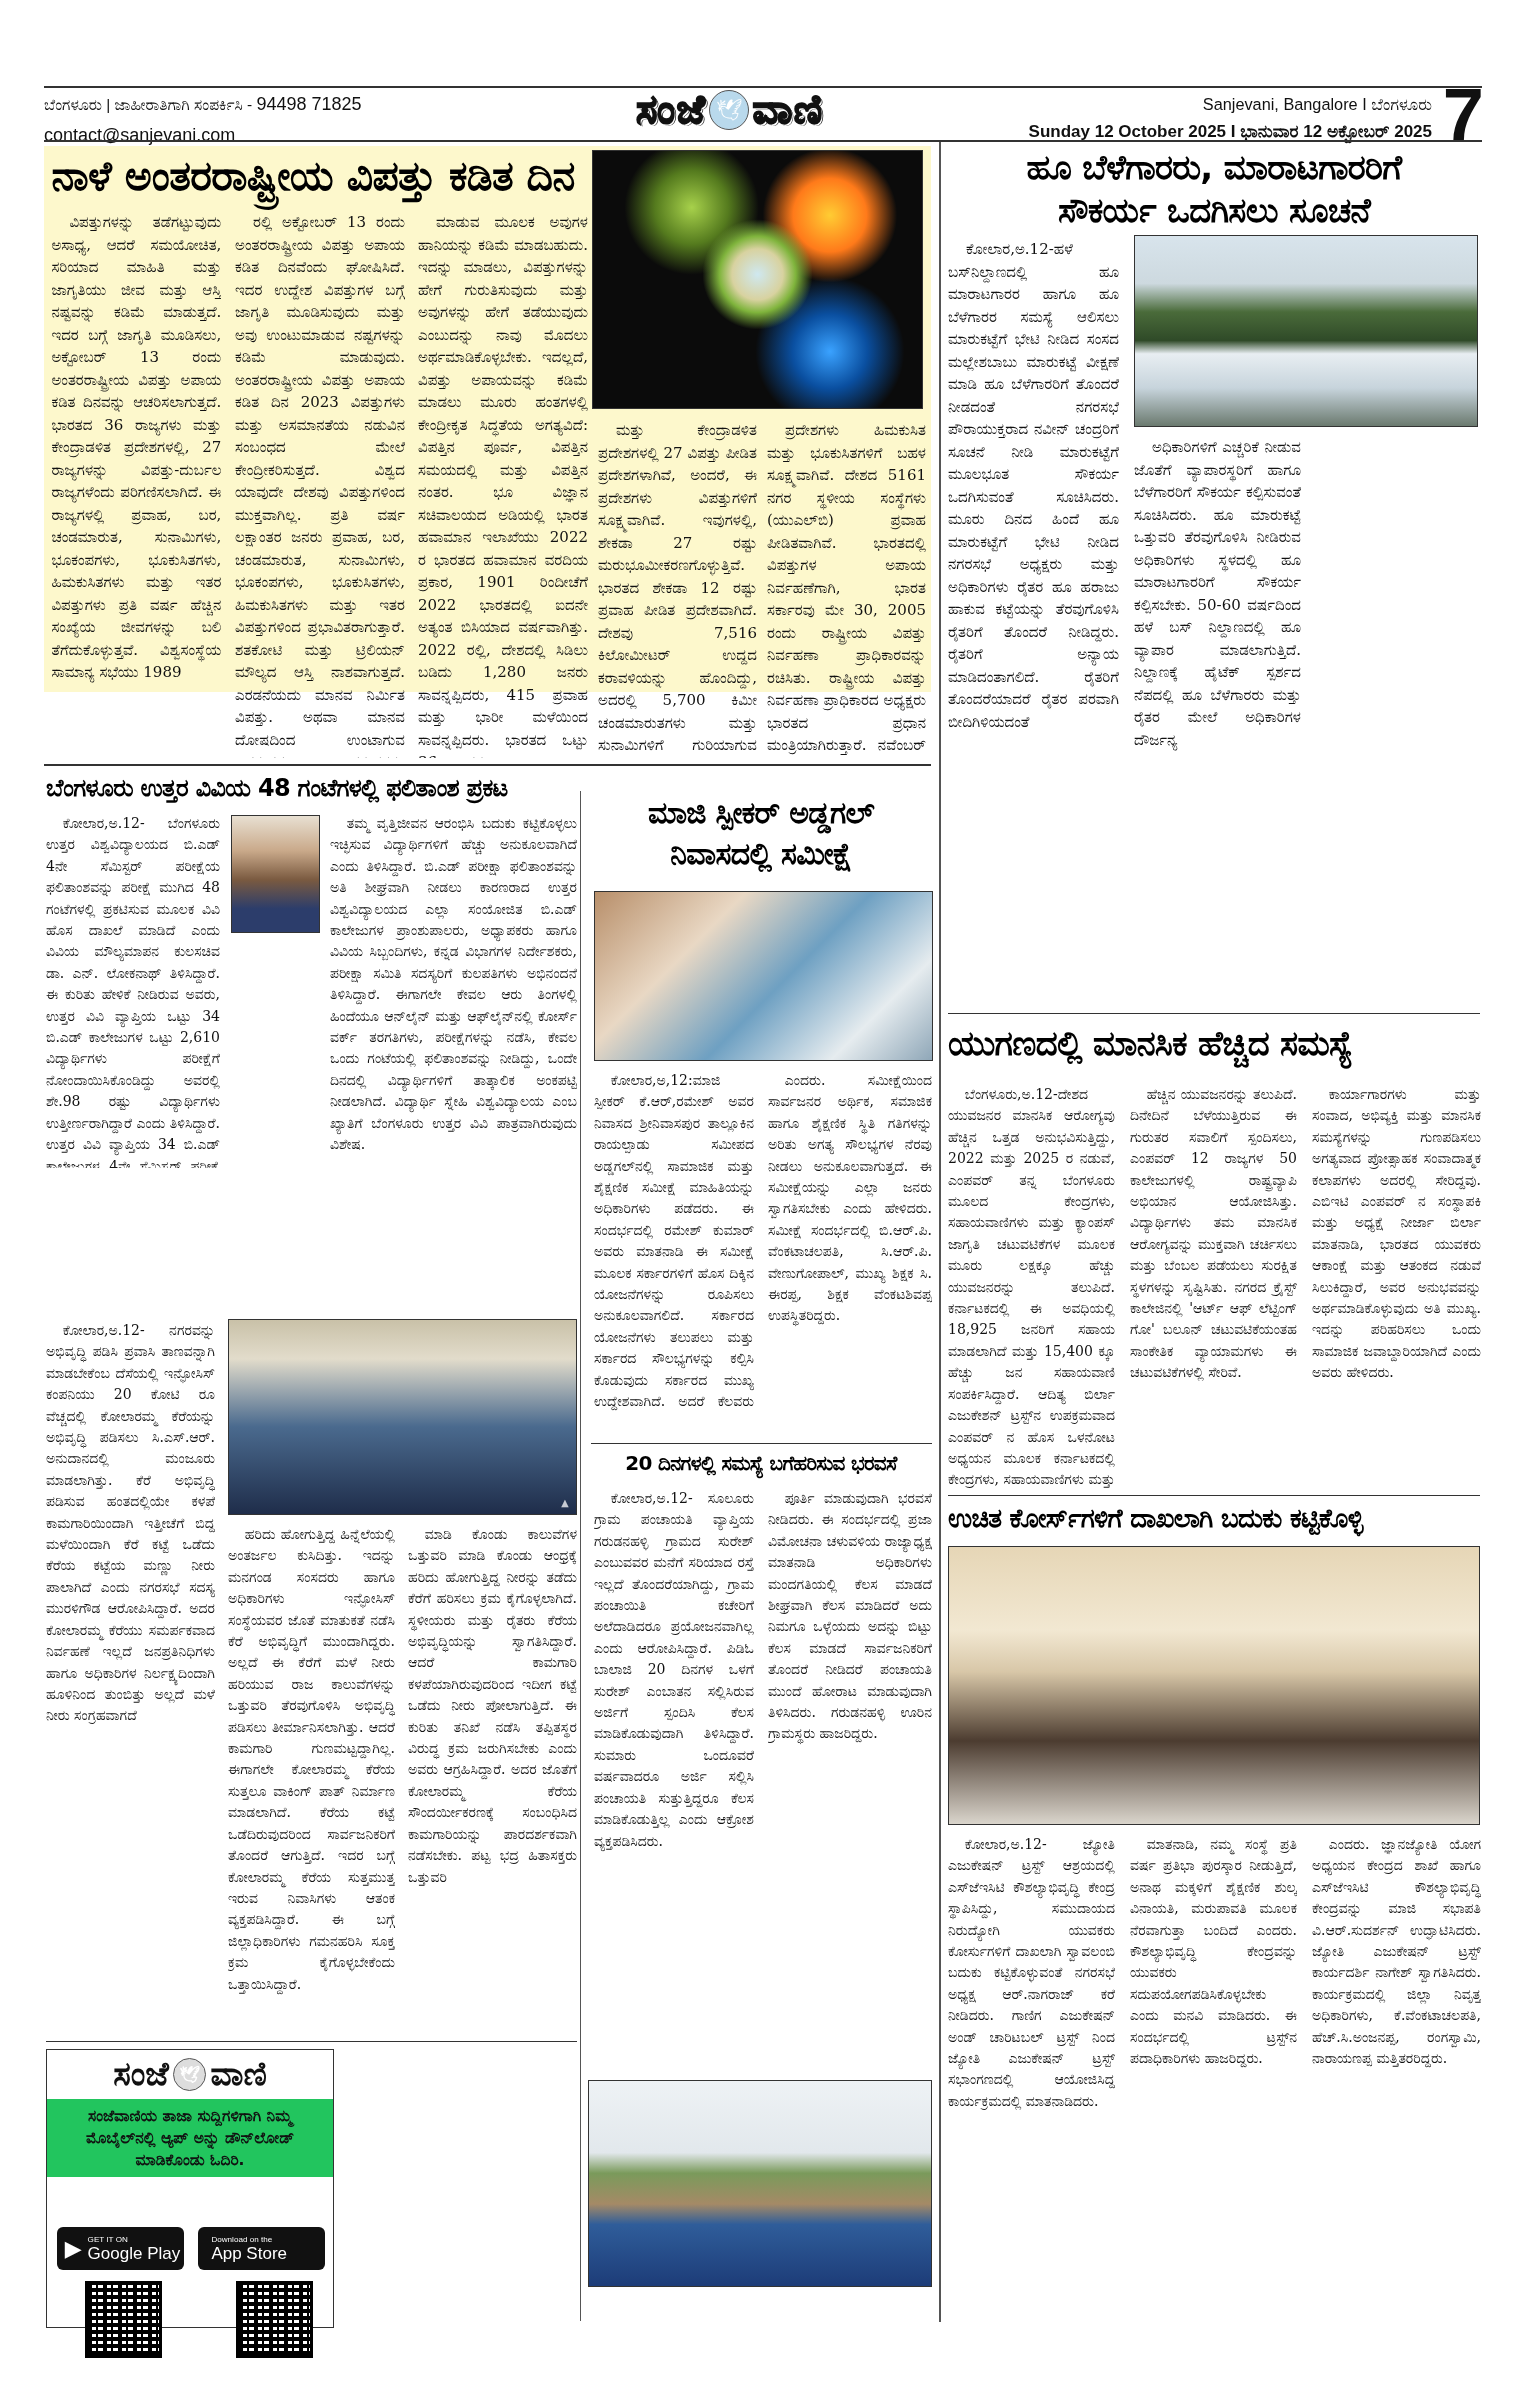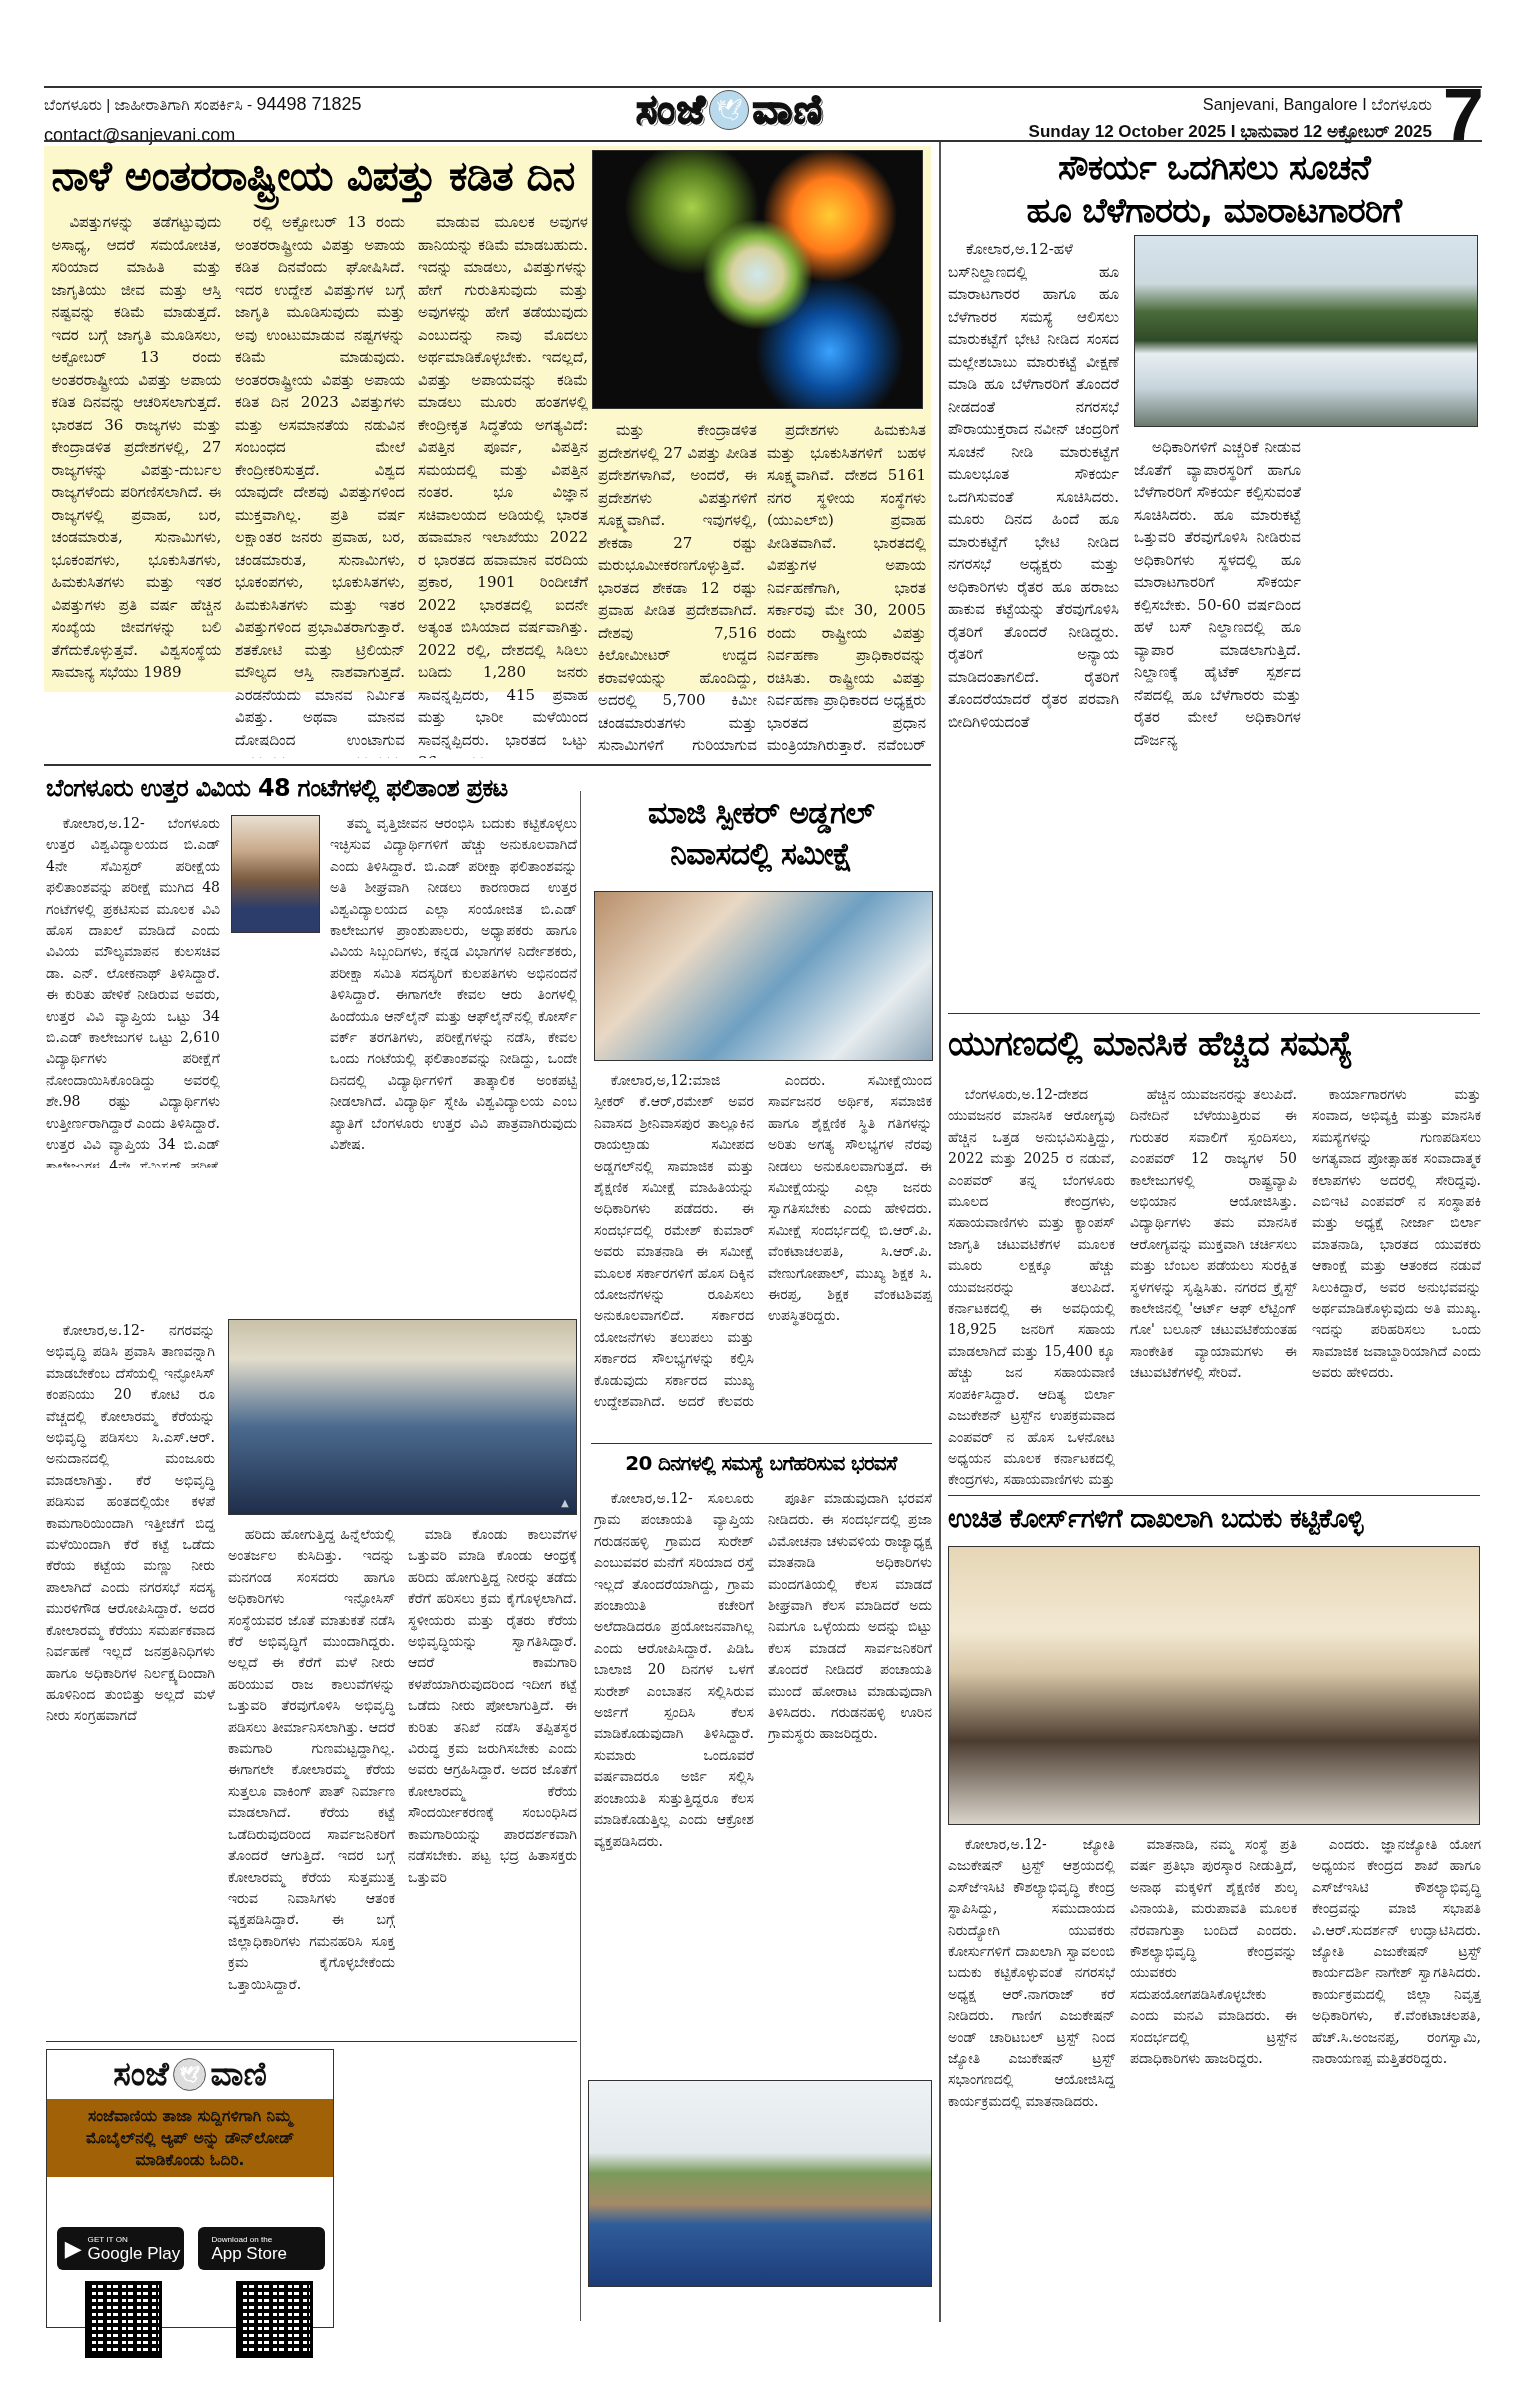--- a/index.html
+++ b/index.html
@@ -28,21 +28,21 @@
 .img-river{background:linear-gradient(180deg,#d8e4ec 0,#cdd9df 25%,#4a6b3a 40%,#2f4a28 55%,#e8eef2 62%,#c7d4dc 80%,#6b7a6f 100%)}
 .img-man{background:linear-gradient(180deg,#c9c1a8 0,#e2dccb 20%,#4a6a8e 55%,#1f2d4a 100%)}
 .img-meet{background:linear-gradient(135deg,#b88f6a 0,#e9d8c4 30%,#6ea0c2 55%,#e6ecef 80%,#8fa7b8 100%)}
 .img-lake{background:linear-gradient(180deg,#eef2f5 0,#e2e8ec 35%,#7a9a5b 45%,#a58a66 60%,#2f5d9a 70%,#1d3c78 100%)}
 .img-event{background:linear-gradient(180deg,#e6d6b6 0,#f2e8d2 30%,#d8c7a8 45%,#4c3c30 70%,#dad5cc 100%)}
 .imgtag{position:absolute;bottom:6px;right:7.4px;font-family:"DejaVu Sans",sans-serif;font-size:9.6px;color:rgba(255,255,255,.75)}
 
 .ad{left:46px;top:2049px;width:288px;height:279px;border:1.5px solid #333;background:#fff}
 .ad .adlogo{text-align:center;padding-top:4.4px;font-family:"DejaVu Sans",sans-serif;font-weight:bold;font-size:33px;display:flex;justify-content:center;align-items:center;gap:4.4px}
 .ad .adlogo .dove{width:33px;height:33px;font-size:16.3px;background:#ddd}
-.ad .adtxt{background:#a16207;margin-top:4.4px;padding:6px 8px;font-family:"DejaVu Sans",sans-serif;font-weight:bold;font-size:15.5px;line-height:22px;text-align:center}
+.ad .adtxt{background:#22c55e;margin-top:4.4px;padding:6px 8px;font-family:"DejaVu Sans",sans-serif;font-weight:bold;font-size:15.5px;line-height:22px;text-align:center}
 .storebtn{position:absolute;top:177px;width:127px;height:43px;background:#111;border-radius:6px;color:#fff;font-family:"Liberation Sans",sans-serif;display:flex;align-items:center;padding-left:7.4px;gap:6px}
 .storebtn .ico{font-size:22px;line-height:22px}
 .storebtn .s1{font-size:8.1px;line-height:9px}
 .storebtn .s2{font-size:17px;line-height:19px}
 .qr{position:absolute;top:231px;width:77px;height:77px;background:
  repeating-linear-gradient(90deg,#000 0 4.4px,#fff 4.4px 8.1px,#000 8.1px 10.3px,#fff 10.3px 15px),
  repeating-linear-gradient(0deg,#000 0 3.7px,#fff 3.7px 6.7px,#000 6.7px 11px,#fff 11px 14px);
  background-blend-mode:multiply;border:3px solid #000}
 </style>
 </head>
@@ -85,22 +85,22 @@
     </div>
   <div class="abs body" style="left:554px;top:273px;width:159px;height:340px;overflow:hidden">
       <p>ಮತ್ತು ಕೇಂದ್ರಾಡಳಿತ ಪ್ರದೇಶಗಳಲ್ಲಿ 27 ವಿಪತ್ತು ಪೀಡಿತ ಪ್ರದೇಶಗಳಾಗಿವೆ, ಅಂದರೆ, ಈ ಪ್ರದೇಶಗಳು ವಿಪತ್ತುಗಳಿಗೆ ಸೂಕ್ಷ್ಮವಾಗಿವೆ. ಇವುಗಳಲ್ಲಿ, ಶೇಕಡಾ 27 ರಷ್ಟು ಮರುಭೂಮೀಕರಣಗೊಳ್ಳುತ್ತಿವೆ. ಭಾರತದ ಶೇಕಡಾ 12 ರಷ್ಟು ಪ್ರವಾಹ ಪೀಡಿತ ಪ್ರದೇಶವಾಗಿದೆ. ದೇಶವು 7,516 ಕಿಲೋಮೀಟರ್ ಉದ್ದದ ಕರಾವಳಿಯನ್ನು ಹೊಂದಿದ್ದು, ಅದರಲ್ಲಿ 5,700 ಕಿಮೀ ಚಂಡಮಾರುತಗಳು ಮತ್ತು ಸುನಾಮಿಗಳಿಗೆ ಗುರಿಯಾಗುವ ಪ್ರದೇಶವಾಗಿದೆ. ಇದಲ್ಲದೆ, ದೇಶದ ಒಟ್ಟು ಭೂಪ್ರದೇಶದ ಸುಮಾರು ಶೇಕಡಾ 68 ರಷ್ಟು ಪ್ರದೇಶವು ಬರಕ್ಕೆ ಗುರಿಯಾಗುವ ಪ್ರದೇಶವಾಗಿದೆ. ಶೇಕಡಾ 15 ರಷ್ಟು ಗುಡ್ಡಗಾಡು</p>
     </div>
   <div class="abs body" style="left:723px;top:273px;width:159px;height:340px;overflow:hidden">
       <p>ಪ್ರದೇಶಗಳು ಹಿಮಕುಸಿತ ಮತ್ತು ಭೂಕುಸಿತಗಳಿಗೆ ಬಹಳ ಸೂಕ್ಷ್ಮವಾಗಿವೆ. ದೇಶದ 5161 ನಗರ ಸ್ಥಳೀಯ ಸಂಸ್ಥೆಗಳು (ಯುಎಲ್‌ಬಿ) ಪ್ರವಾಹ ಪೀಡಿತವಾಗಿವೆ. ಭಾರತದಲ್ಲಿ ವಿಪತ್ತುಗಳ ಅಪಾಯ ನಿರ್ವಹಣೆಗಾಗಿ, ಭಾರತ ಸರ್ಕಾರವು ಮೇ 30, 2005 ರಂದು ರಾಷ್ಟ್ರೀಯ ವಿಪತ್ತು ನಿರ್ವಹಣಾ ಪ್ರಾಧಿಕಾರವನ್ನು ರಚಿಸಿತು. ರಾಷ್ಟ್ರೀಯ ವಿಪತ್ತು ನಿರ್ವಹಣಾ ಪ್ರಾಧಿಕಾರದ ಅಧ್ಯಕ್ಷರು ಭಾರತದ ಪ್ರಧಾನ ಮಂತ್ರಿಯಾಗಿರುತ್ತಾರೆ. ನವೆಂಬರ್ 2016 ರಲ್ಲಿ, ಸೆಂಡೈ ಚೌಕಟ್ಟು ಜಾರಿಗೆ ತಂದ ಮೊದಲ ದೇಶಗಳಲ್ಲಿ ಭಾರತವೂ ಒಂದು. ಪ್ರಧಾನ ನರೇಂದ್ರ ಮೋದಿ 10 ಅಂಶಗಳ ಮೇಲೆ ಕೇಂದ್ರೀಕರಿಸಿದ್ದಾರೆ.</p>
     </div>
 </div>
 
 <div class="abs" style="left:948px;top:146px;width:532px;height:863px">
+  <div class="hl" style="font-size:34px;line-height:43px">ಹೂ ಬೆಳೆಗಾರರು, ಮಾರಾಟಗಾರರಿಗೆ</div>
   <div class="hl" style="font-size:34px;line-height:43px">ಸೌಕರ್ಯ ಒದಗಿಸಲು ಸೂಚನೆ</div>
-  <div class="hl" style="font-size:34px;line-height:43px">ಹೂ ಬೆಳೆಗಾರರು, ಮಾರಾಟಗಾರರಿಗೆ</div>
   <div class="photo img-river" style="left:186px;top:89px;width:344px;height:192px"></div>
   <div class="abs body" style="left:0;top:92px;width:171px;height:769px;overflow:hidden">
       <p>ಕೋಲಾರ,ಅ.12-ಹಳೆ ಬಸ್‌ನಿಲ್ದಾಣದಲ್ಲಿ ಹೂ ಮಾರಾಟಗಾರರ ಹಾಗೂ ಹೂ ಬೆಳೆಗಾರರ ಸಮಸ್ಯೆ ಆಲಿಸಲು ಮಾರುಕಟ್ಟೆಗೆ ಭೇಟಿ ನೀಡಿದ ಸಂಸದ ಮಲ್ಲೇಶಬಾಬು ಮಾರುಕಟ್ಟೆ ವೀಕ್ಷಣೆ ಮಾಡಿ ಹೂ ಬೆಳೆಗಾರರಿಗೆ ತೊಂದರೆ ನೀಡದಂತೆ ನಗರಸಭೆ ಪೌರಾಯುಕ್ತರಾದ ನವೀನ್ ಚಂದ್ರರಿಗೆ ಸೂಚನೆ ನೀಡಿ ಮಾರುಕಟ್ಟೆಗೆ ಮೂಲಭೂತ ಸೌಕರ್ಯ ಒದಗಿಸುವಂತೆ ಸೂಚಿಸಿದರು. ಮೂರು ದಿನದ ಹಿಂದೆ ಹೂ ಮಾರುಕಟ್ಟೆಗೆ ಭೇಟಿ ನೀಡಿದ ನಗರಸಭೆ ಅಧ್ಯಕ್ಷರು ಮತ್ತು ಅಧಿಕಾರಿಗಳು ರೈತರ ಹೂ ಹರಾಜು ಹಾಕುವ ಕಟ್ಟೆಯನ್ನು ತೆರವುಗೊಳಿಸಿ ರೈತರಿಗೆ ತೊಂದರೆ ನೀಡಿದ್ದರು. ರೈತರಿಗೆ ಅನ್ಯಾಯ ಮಾಡಿದಂತಾಗಲಿದೆ. ರೈತರಿಗೆ ತೊಂದರೆಯಾದರೆ ರೈತರ ಪರವಾಗಿ ಬೀದಿಗಿಳಿಯದಂತೆ</p>
     </div>
   <div class="abs body" style="left:186px;top:290px;width:167px;height:571px;overflow:hidden">
       <p>ಅಧಿಕಾರಿಗಳಿಗೆ ಎಚ್ಚರಿಕೆ ನೀಡುವ ಜೊತೆಗೆ ವ್ಯಾಪಾರಸ್ಥರಿಗೆ ಹಾಗೂ ಬೆಳೆಗಾರರಿಗೆ ಸೌಕರ್ಯ ಕಲ್ಪಿಸುವಂತೆ ಸೂಚಿಸಿದರು. ಹೂ ಮಾರುಕಟ್ಟೆ ಒತ್ತುವರಿ ತೆರವುಗೊಳಿಸಿ ನೀಡಿರುವ ಅಧಿಕಾರಿಗಳು ಸ್ಥಳದಲ್ಲಿ ಹೂ ಮಾರಾಟಗಾರರಿಗೆ ಸೌಕರ್ಯ ಕಲ್ಪಿಸಬೇಕು. 50-60 ವರ್ಷದಿಂದ ಹಳೆ ಬಸ್ ನಿಲ್ದಾಣದಲ್ಲಿ ಹೂ ವ್ಯಾಪಾರ ಮಾಡಲಾಗುತ್ತಿದೆ. ನಿಲ್ದಾಣಕ್ಕೆ ಹೈಟೆಕ್ ಸ್ಪರ್ಶದ ನೆಪದಲ್ಲಿ ಹೂ ಬೆಳೆಗಾರರು ಮತ್ತು ರೈತರ ಮೇಲೆ ಅಧಿಕಾರಿಗಳ ದೌರ್ಜನ್ಯ</p>
     </div>
 </div>
 <div class="hr" style="left:948px;top:1013px;width:532px;height:0.7px"></div>
 

